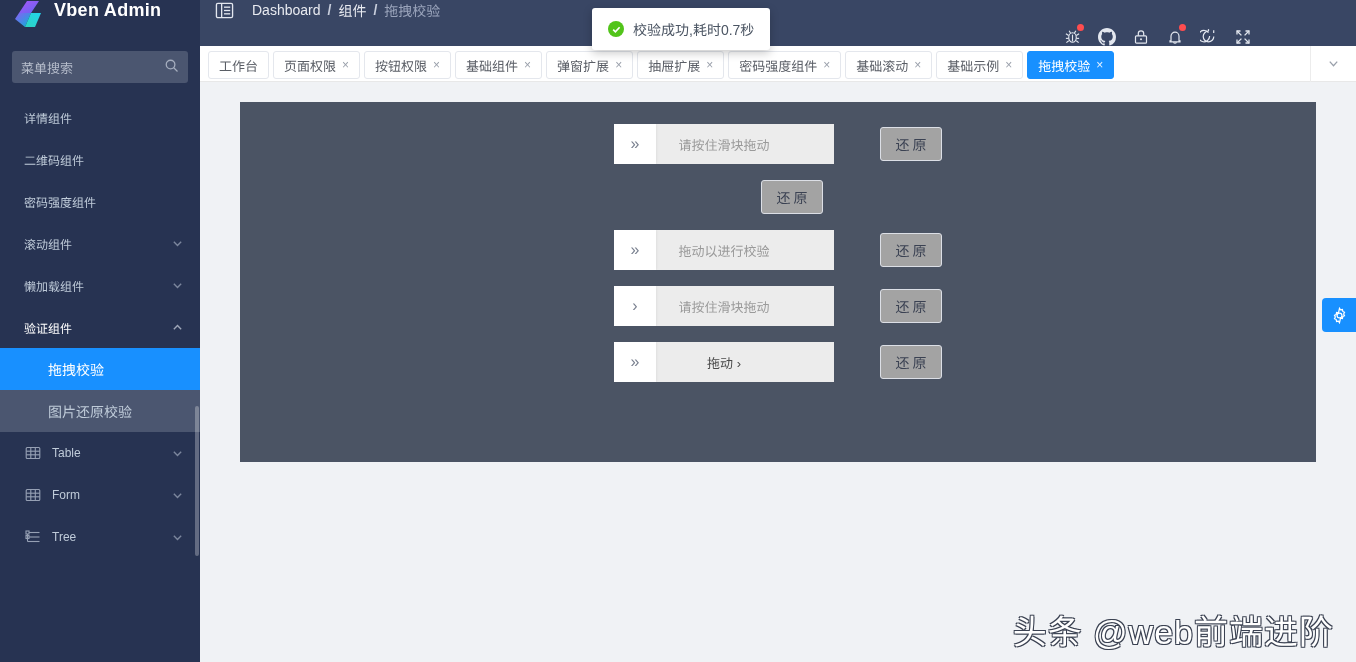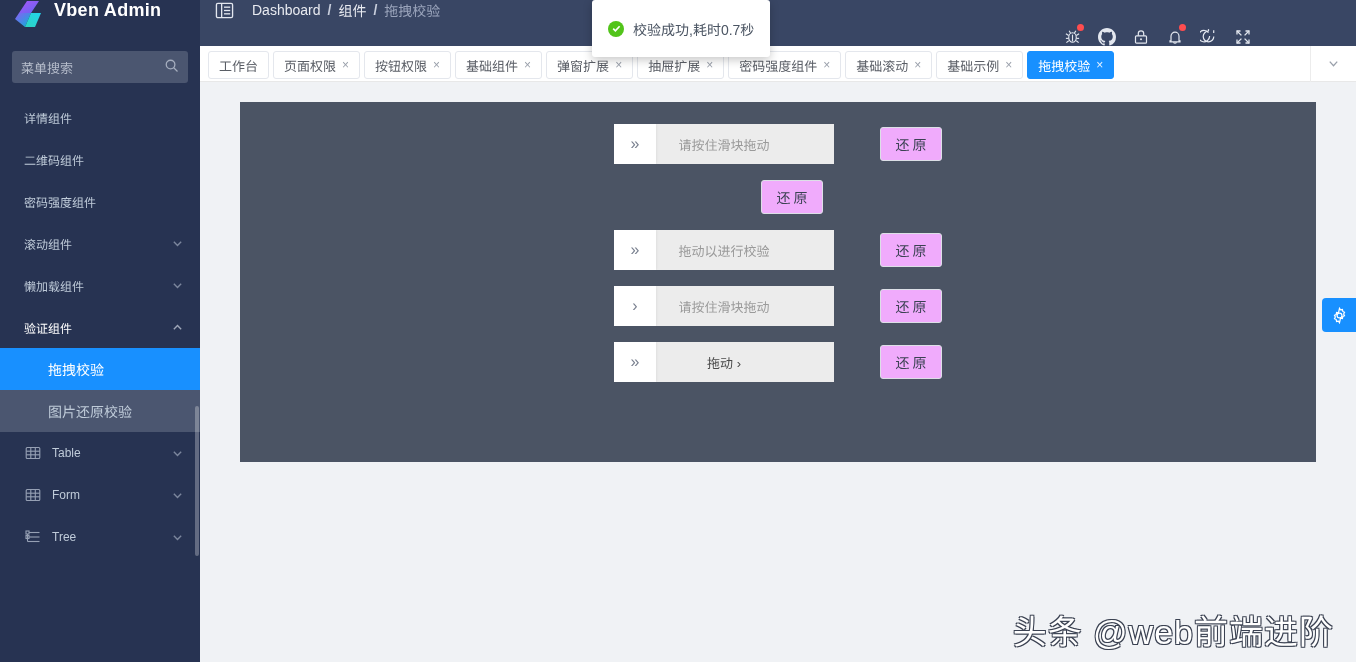--- a/index.html
+++ b/index.html
@@ -89,24 +89,24 @@
   .avatar-wrap { display: flex; align-items: center; gap: 8px; padding: 0 8px 0 10px; cursor: pointer; margin-top: 47px; }
   .avatar {
     width: 26px; height: 26px; border-radius: 50%;
     background: #4ec4b8; position: relative; overflow: hidden;
     flex: 0 0 26px;
   }
   .username { color: #e8eaf0; font-size: 13px; }
 
   
   .toast {
-    position: absolute; left: 392px; top: 0;
+    position: absolute; left: 392px; top: 8px;
     background: #ffffff; border-radius: 3px;
     box-shadow: 0 3px 10px rgba(0,0,0,.22);
-    height: 57px; display: flex; align-items: center;
+    height: 42px; display: flex; align-items: center;
     padding: 0 16px; gap: 9px; z-index: 40;
   }
   .toast-ico {
     width: 16px; height: 16px; border-radius: 50%; background: #52c41a;
     display: flex; align-items: center; justify-content: center; flex: 0 0 16px;
   }
   .toast-text { color: #4b5563; font-size: 14px; white-space: nowrap; }
 
   
   .tabbar {
@@ -153,21 +153,21 @@
     color: #7a8190; z-index: 2; box-shadow: 0 0 3px rgba(0,0,0,.10);
     cursor: pointer;
   }
   .slider.round { border-radius: 20px; }
   .slider.round .handle { border-radius: 20px; }
   .slider.success { background: #5cc98e; }
   .slider.success .track-text { color: #ffffff; }
   .slider.success .handle { left: auto; right: 0; color: #8d98a8; }
   .slider.dark-text .track-text { color: #4a4a4a; }
   .restore-btn {
-    min-width: 62px; height: 34px; background: #f0abfc; border: 1px solid #dcdfe6;
+    min-width: 62px; height: 34px; background: #a3a3a3; border: 1px solid #dcdfe6;
     border-radius: 3px; color: #3a4152; font-size: 14px;
     display: flex; align-items: center; justify-content: center;
     letter-spacing: 3px; padding: 0 8px 0 11px; cursor: pointer; margin-left: 28px;
   }
 
   
   .settings-tab {
     position: absolute; right: 0; top: 298px; width: 34px; height: 34px;
     background: #1890ff; border-radius: 4px 0 0 4px;
     display: flex; align-items: center; justify-content: center;

